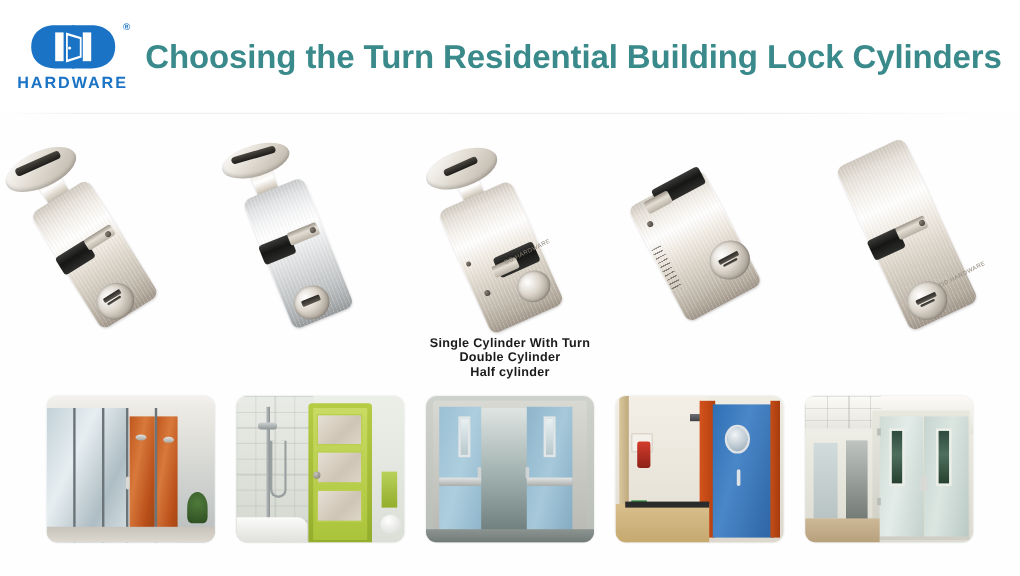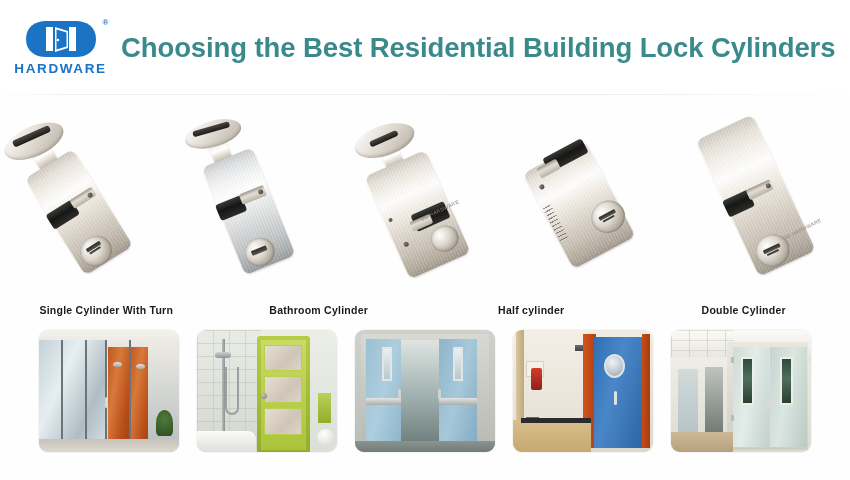--- a/index.html
+++ b/index.html
@@ -134,23 +134,24 @@
   }
   .brand-stamp {
     position:absolute;
     font-size:5px; color:#8d8579; letter-spacing:.4px;
     font-family:"Liberation Sans", sans-serif;
     transform:rotate(-2deg);
   }
 
   
   .label-row {
-    position:absolute; left:0; top:304px;
+    position:absolute; left:0; top:280px;
     width:850px; height:24px;
     display:flex;
+    flex-direction:column;
   }
   .label-cell {
     flex:1; text-align:center;
     font-size:10.5px; font-weight:bold; color:#1a1a1a;
     letter-spacing:.25px;
     font-family:"Liberation Sans", sans-serif;
   }
 
   
   .photo-row {
@@ -307,21 +308,21 @@
           <rect x="47" y="8" width="7" height="24" fill="#ffffff"></rect>
           <path d="M33 8 L46 12 L46 29 L33 33 Z" fill="#ffffff"></path>
           <path d="M34.5 10.5 L44.5 13.6 L44.5 27.5 L34.5 30.6 Z" fill="#1a73c4"></path>
           <circle cx="36" cy="21" r="1.3" fill="#ffffff"></circle>
         </svg>
         <span class="logo-reg">®</span>
       </div>
       <div class="logo-word">HARDWARE</div>
     </div>
 
-    <div class="title">Choosing the Best Residential Building Lock Cylinders</div>
+    <div class="title">Choosing the Turn Residential Building Lock Cylinders</div>
   </div>
   <div class="hdr-rule"></div>
 
   <div class="product-row">
 
     <div class="product-cell">
       <div class="prod-stage">
         <div style="position:absolute;left:8px;top:8px;width:140px;height:160px;transform:rotate(-32deg);transform-origin:50% 50%;">
 
           <div class="turn-knob" style="left:48px;top:22px;width:20px;height:26px;border-radius:3px;"></div>
@@ -412,23 +413,22 @@
           <div class="keyslot" style="left:38px;top:134px;width:18px;height:4px;"></div>
           <div class="keyslot" style="left:40px;top:139px;width:13px;height:2px;"></div>
           <div class="brand-stamp" style="left:62px;top:128px;">DD HARDWARE</div>
         </div>
       </div>
     </div>
   </div>
 
   <div class="label-row">
     <div class="label-cell">Single Cylinder With Turn</div>
-    <div class="label-cell">Bathroom Cylinder</div>
+    <div class="label-cell">Double Cylinder</div>
     <div class="label-cell">Half cylinder</div>
-    <div class="label-cell">Double Cylinder</div>
   </div>
 
   <div class="photo-row">
 
     <div class="photo p1">
       <div class="ceil"></div>
       <div class="glassA"></div>
       <div class="mull" style="left:16%"></div>
       <div class="mull" style="left:33%"></div>
       <div class="mull" style="left:47%"></div>

